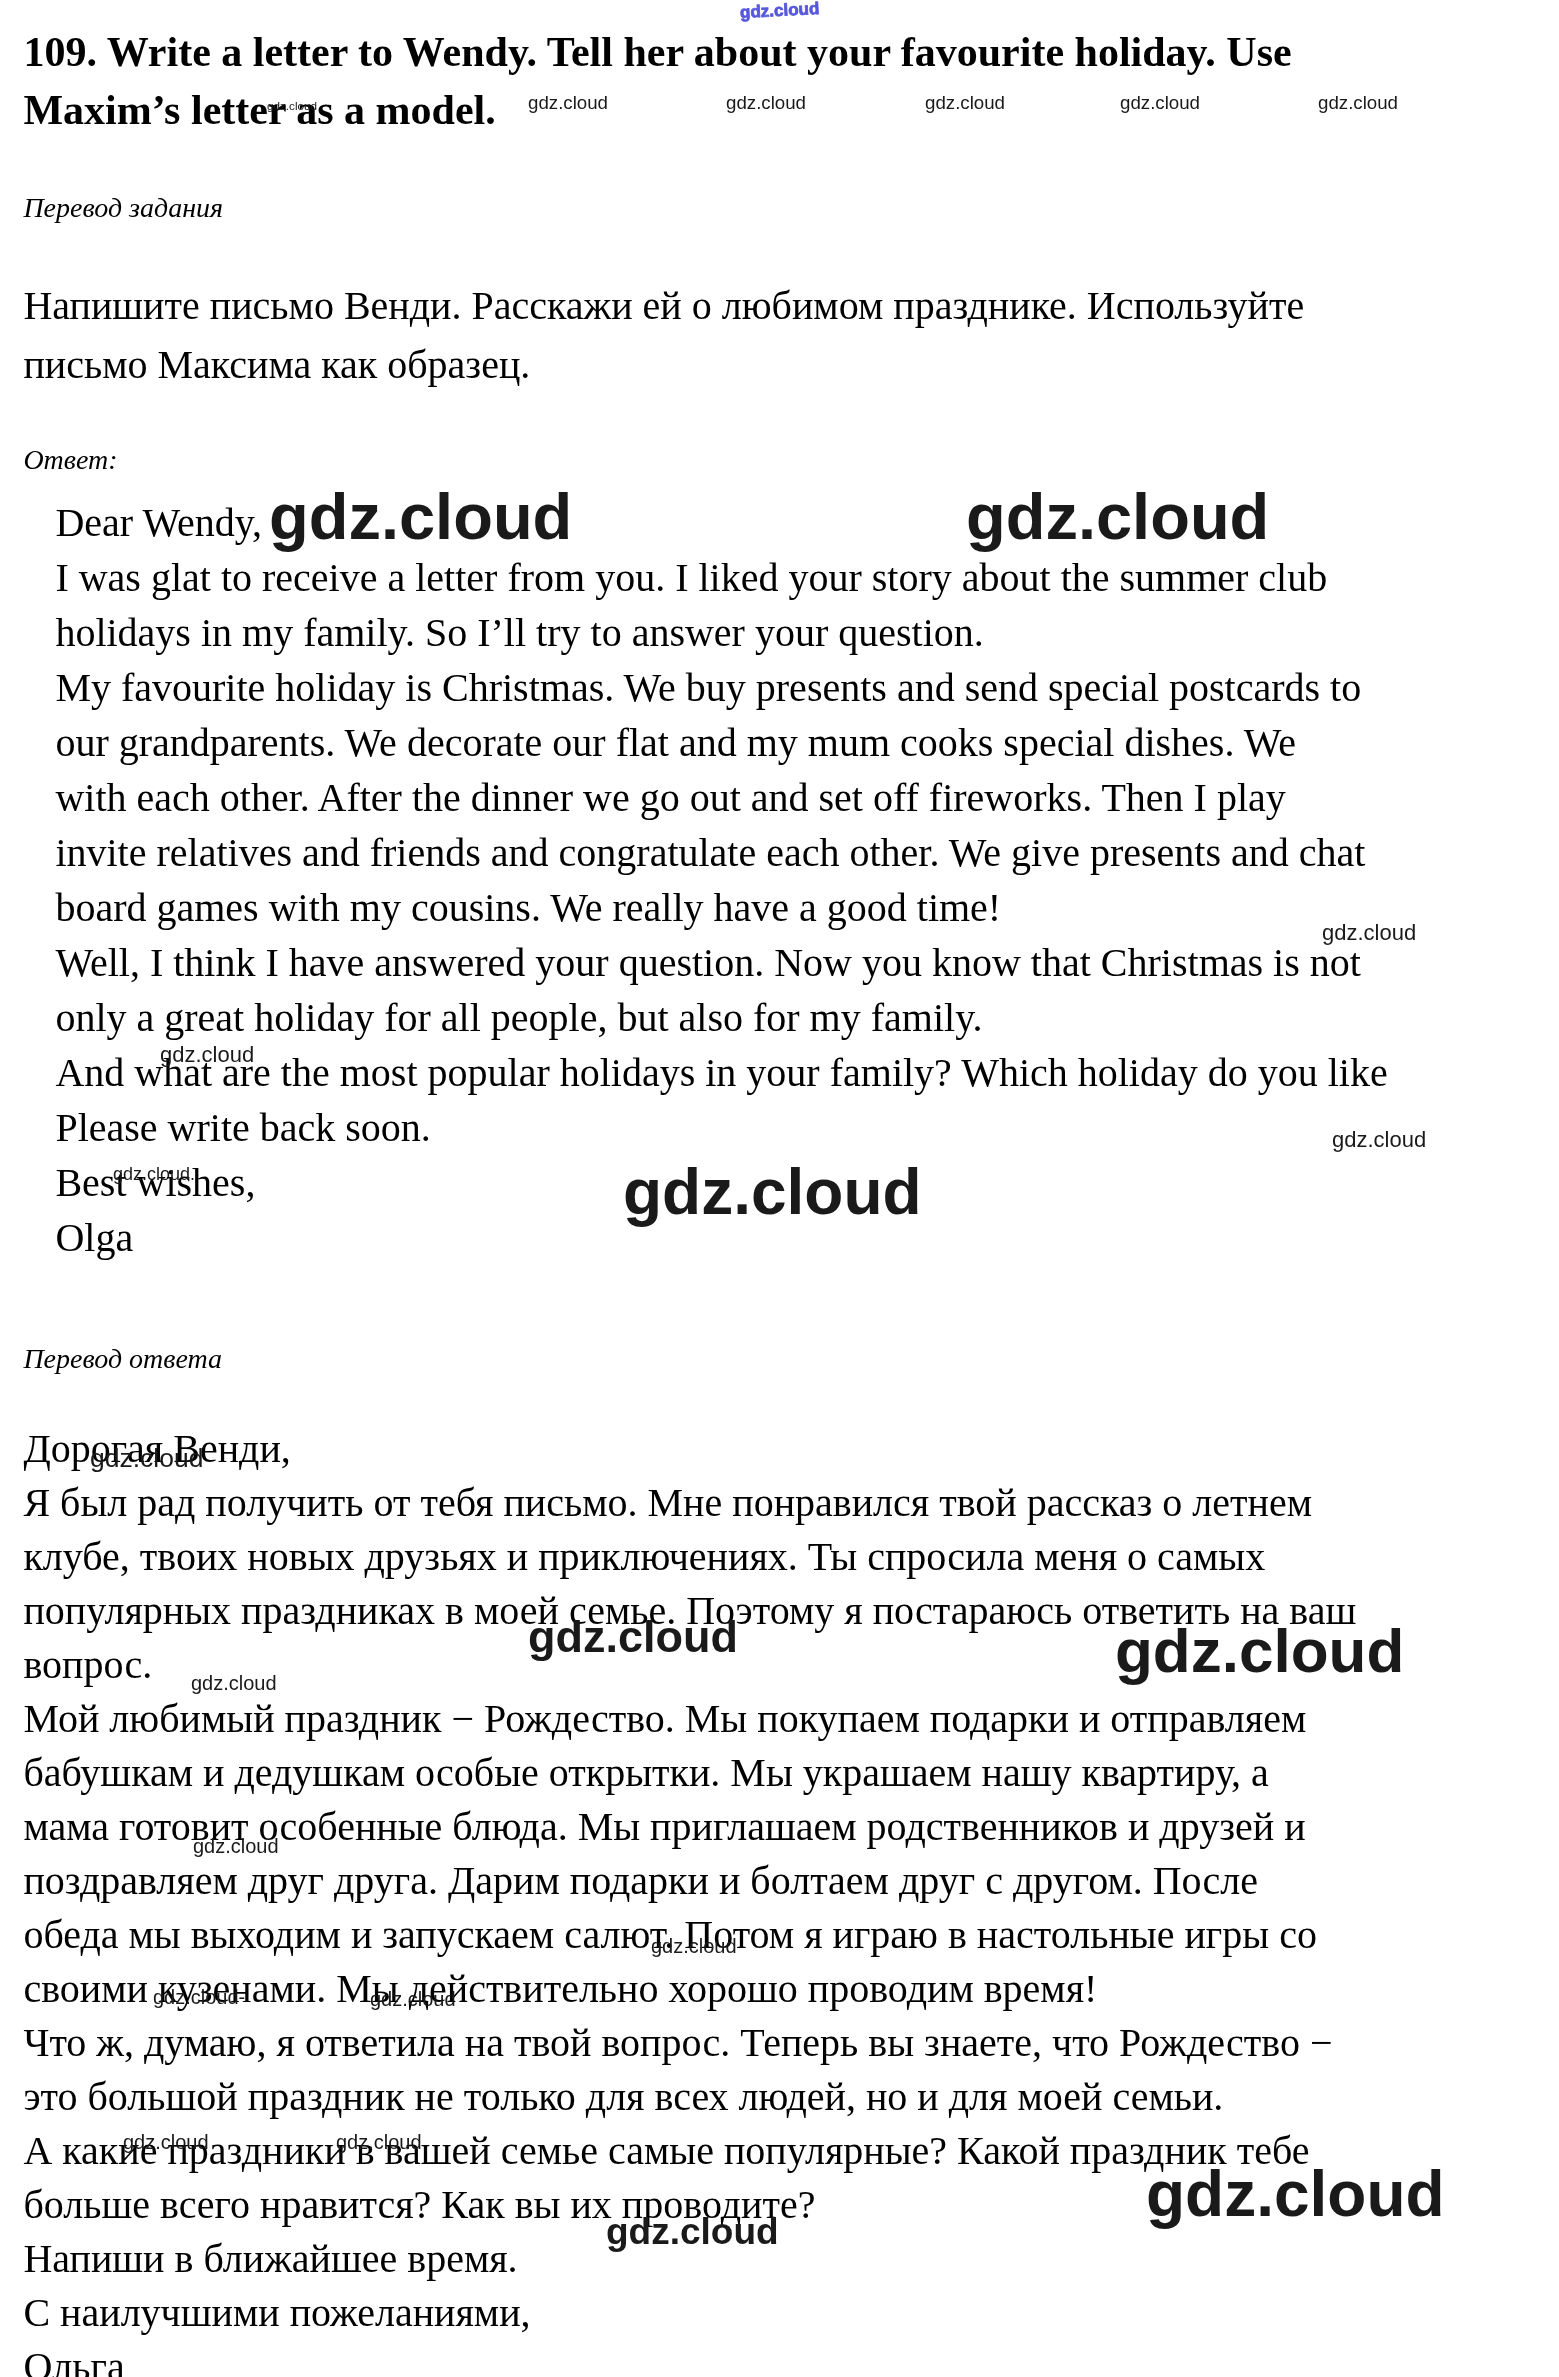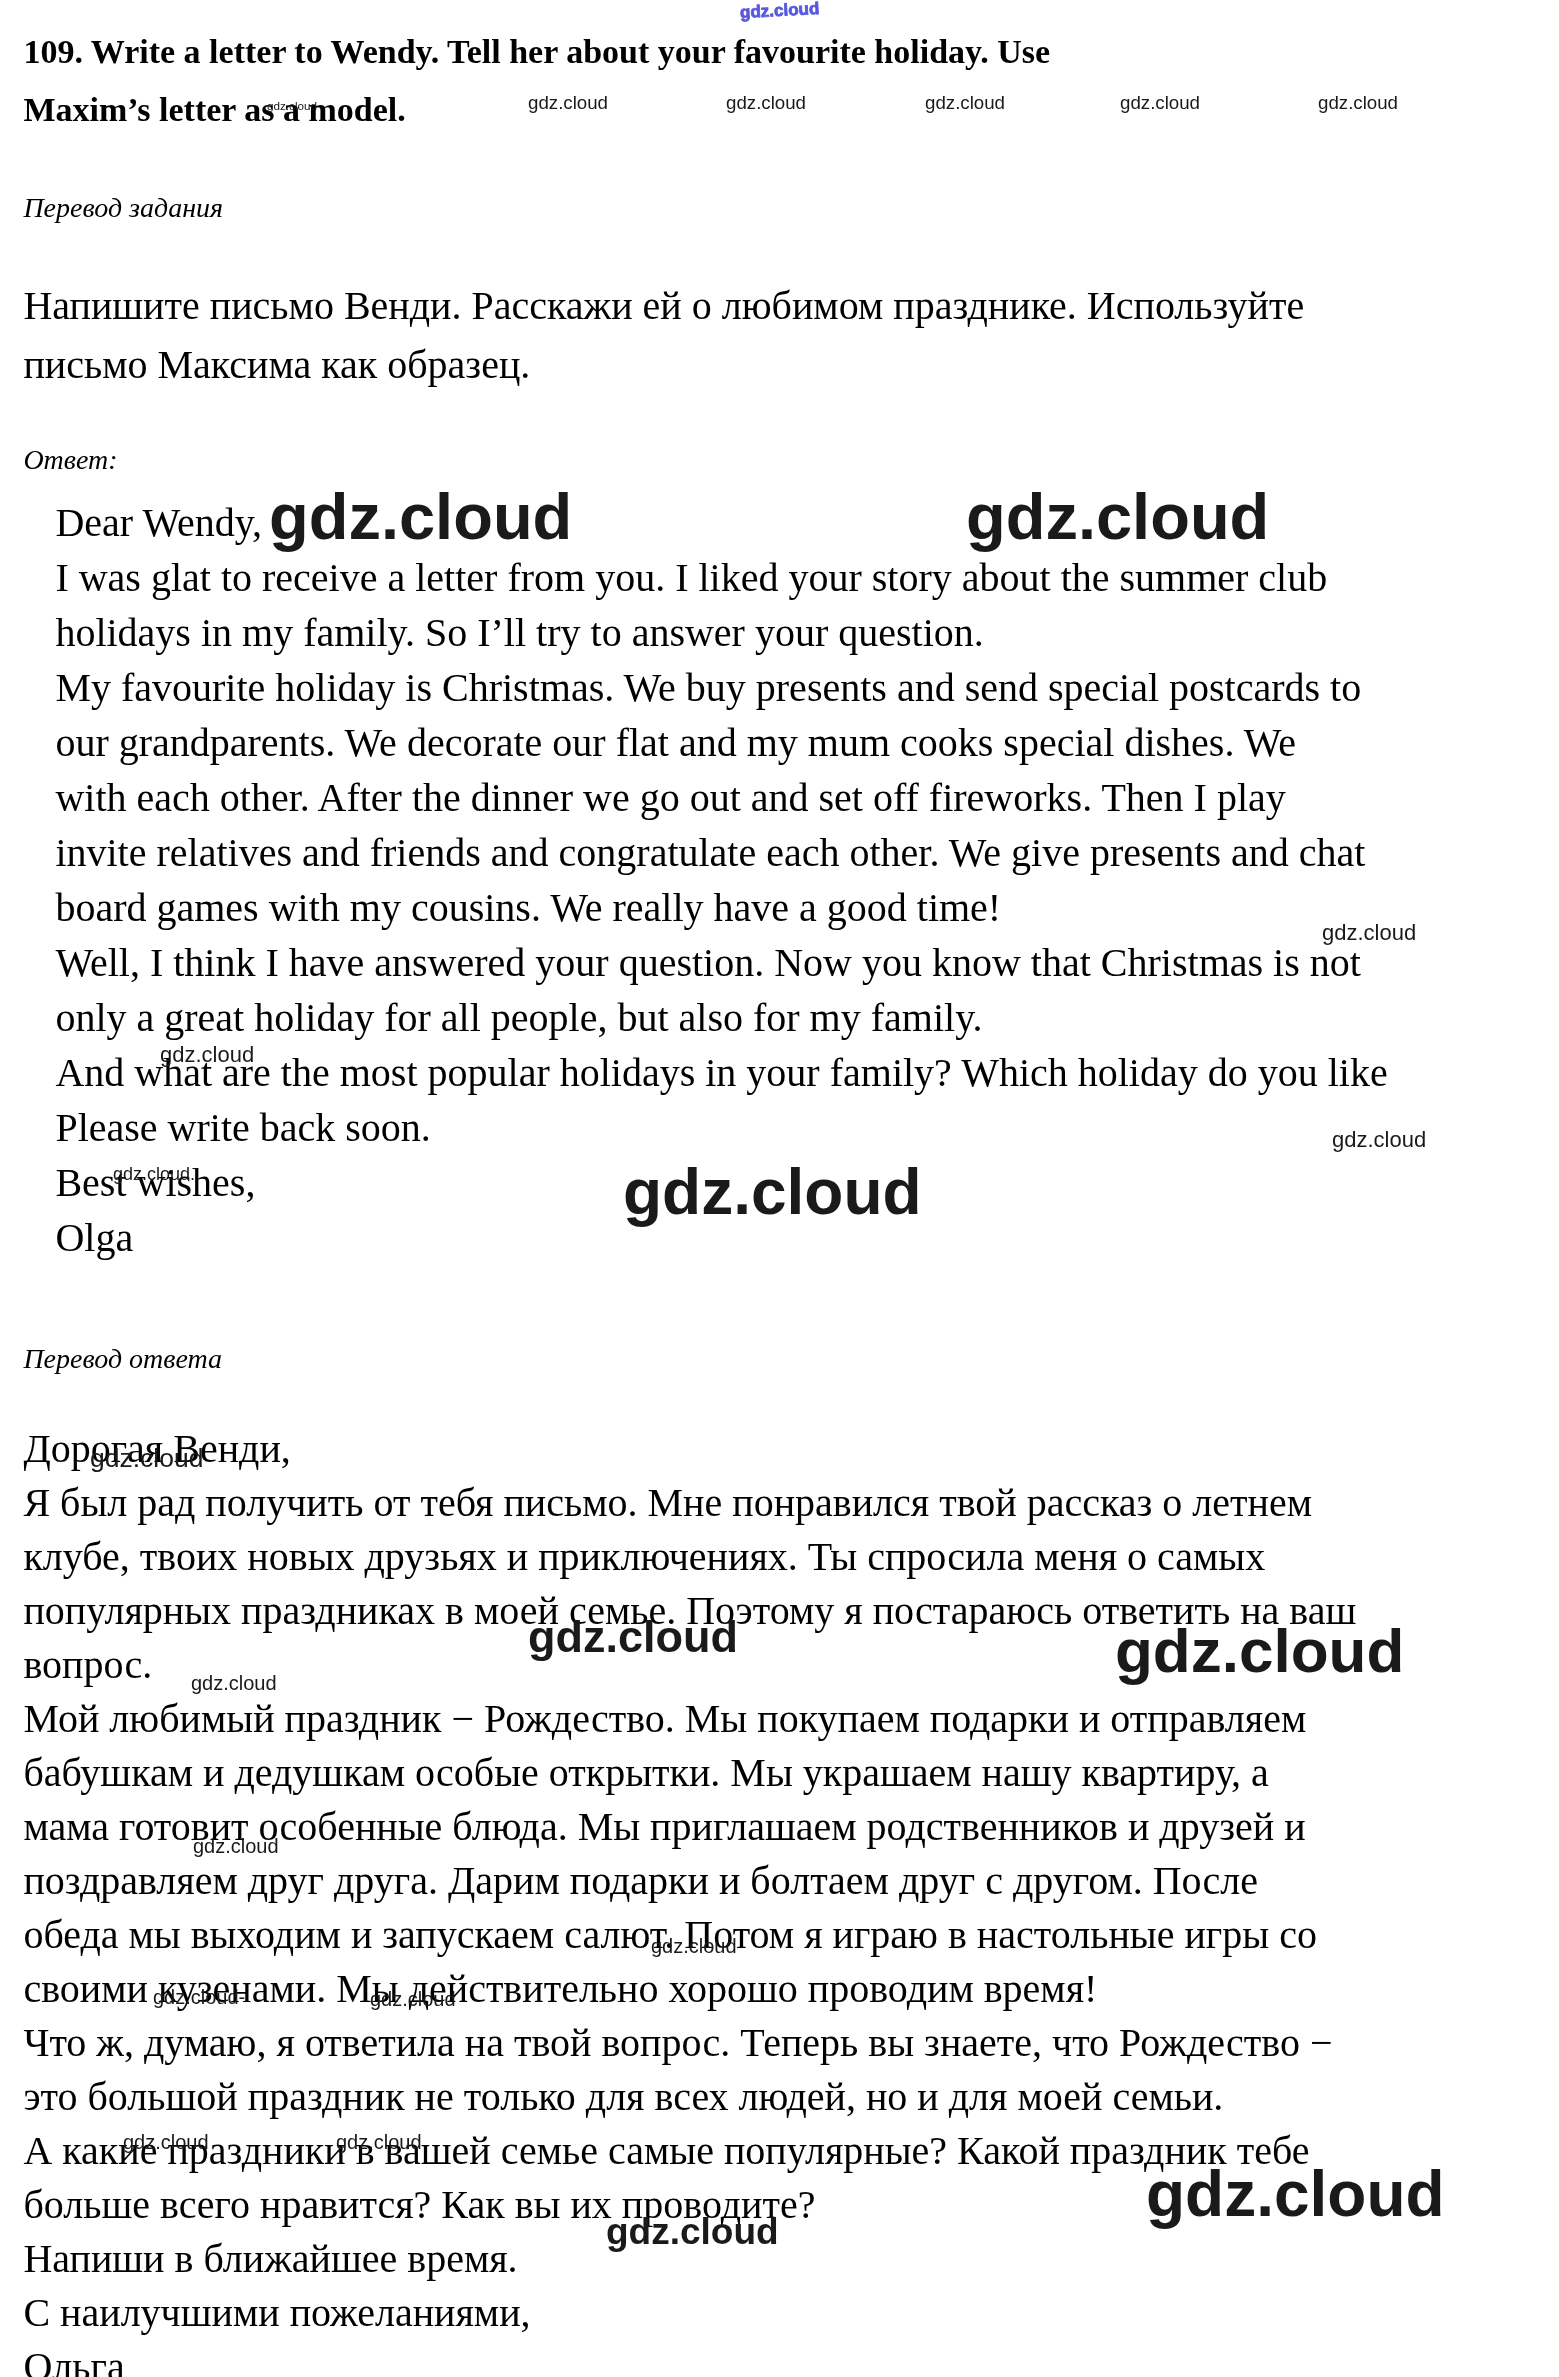--- a/index.html
+++ b/index.html
@@ -8,21 +8,21 @@
     height: 2377px;
     background: #ffffff;
     position: relative;
     overflow: hidden;
     font-family: "Liberation Serif", serif;
     color: #000000;
   }
   .sec { position: absolute; left: 23.4px; white-space: nowrap; }
   .title {
     top: 23.4px;
-    font-size: 34px;
+    font-size: 42px;
     font-weight: bold;
     line-height: 58px;
   }
   .heading-italic {
     font-style: italic;
     font-size: 28px;
     line-height: 40px;
   }
   .h-task-translation { top: 188px; }
   .h-answer { top: 440px; }

